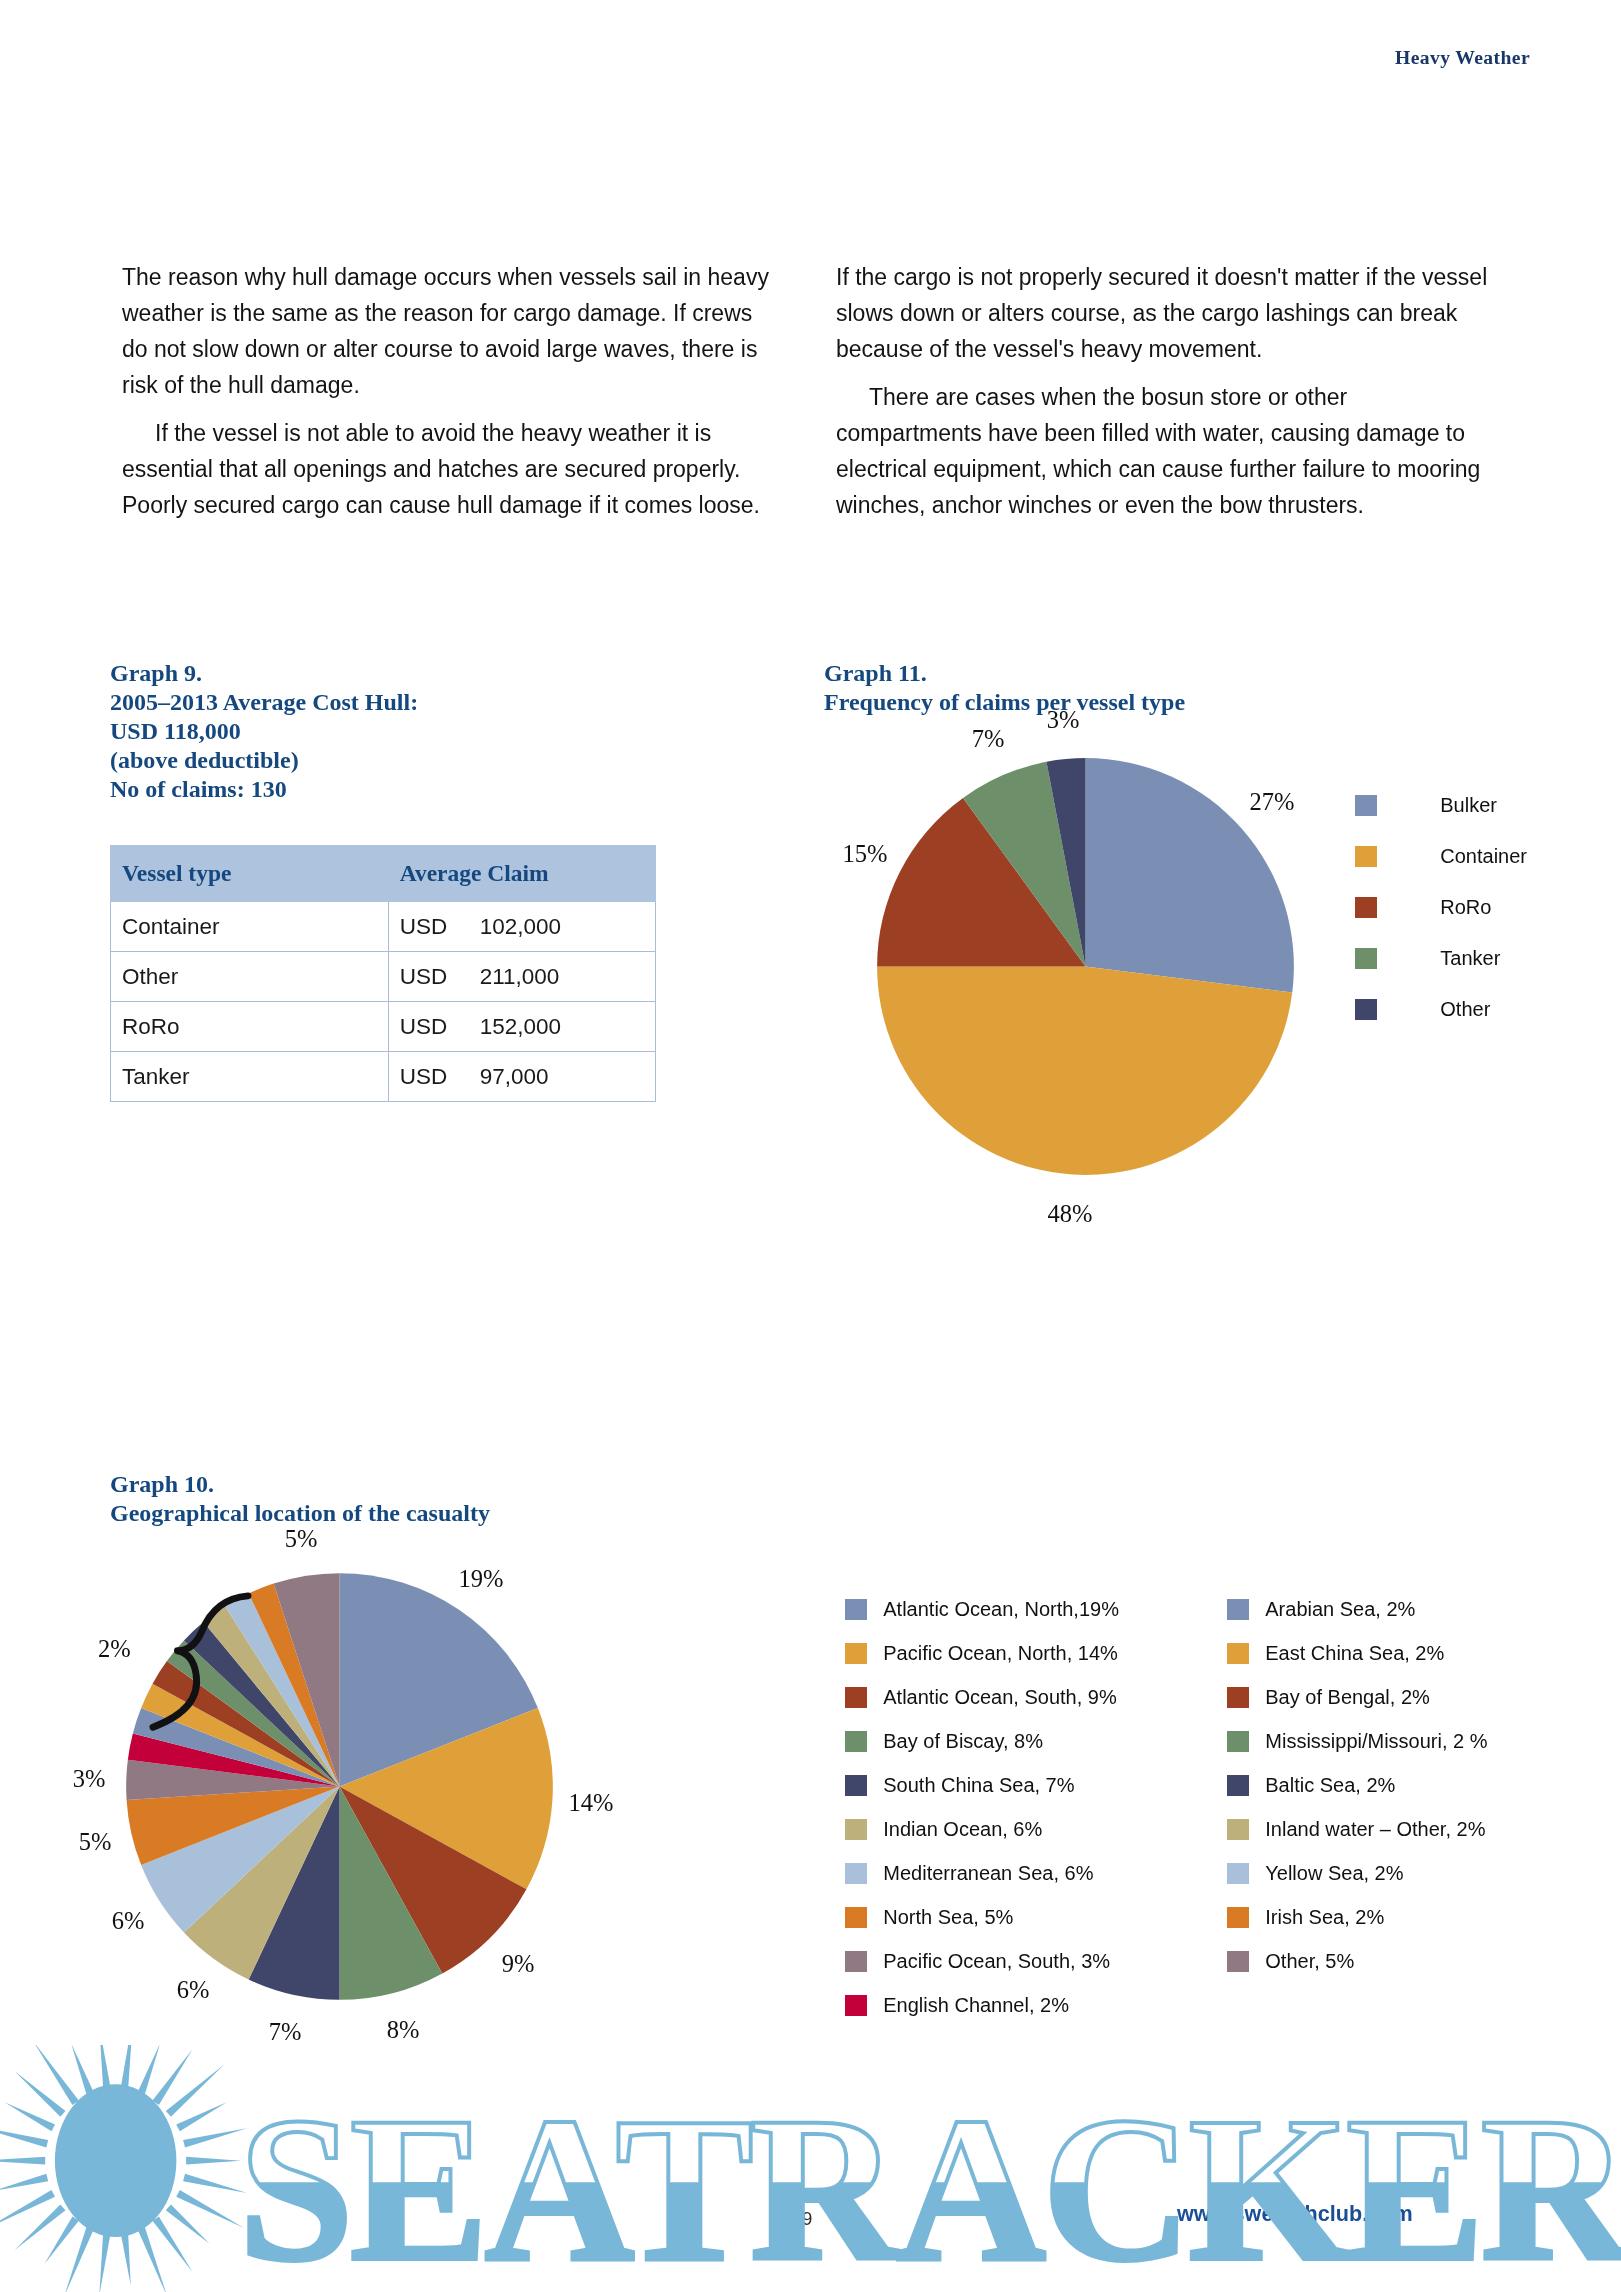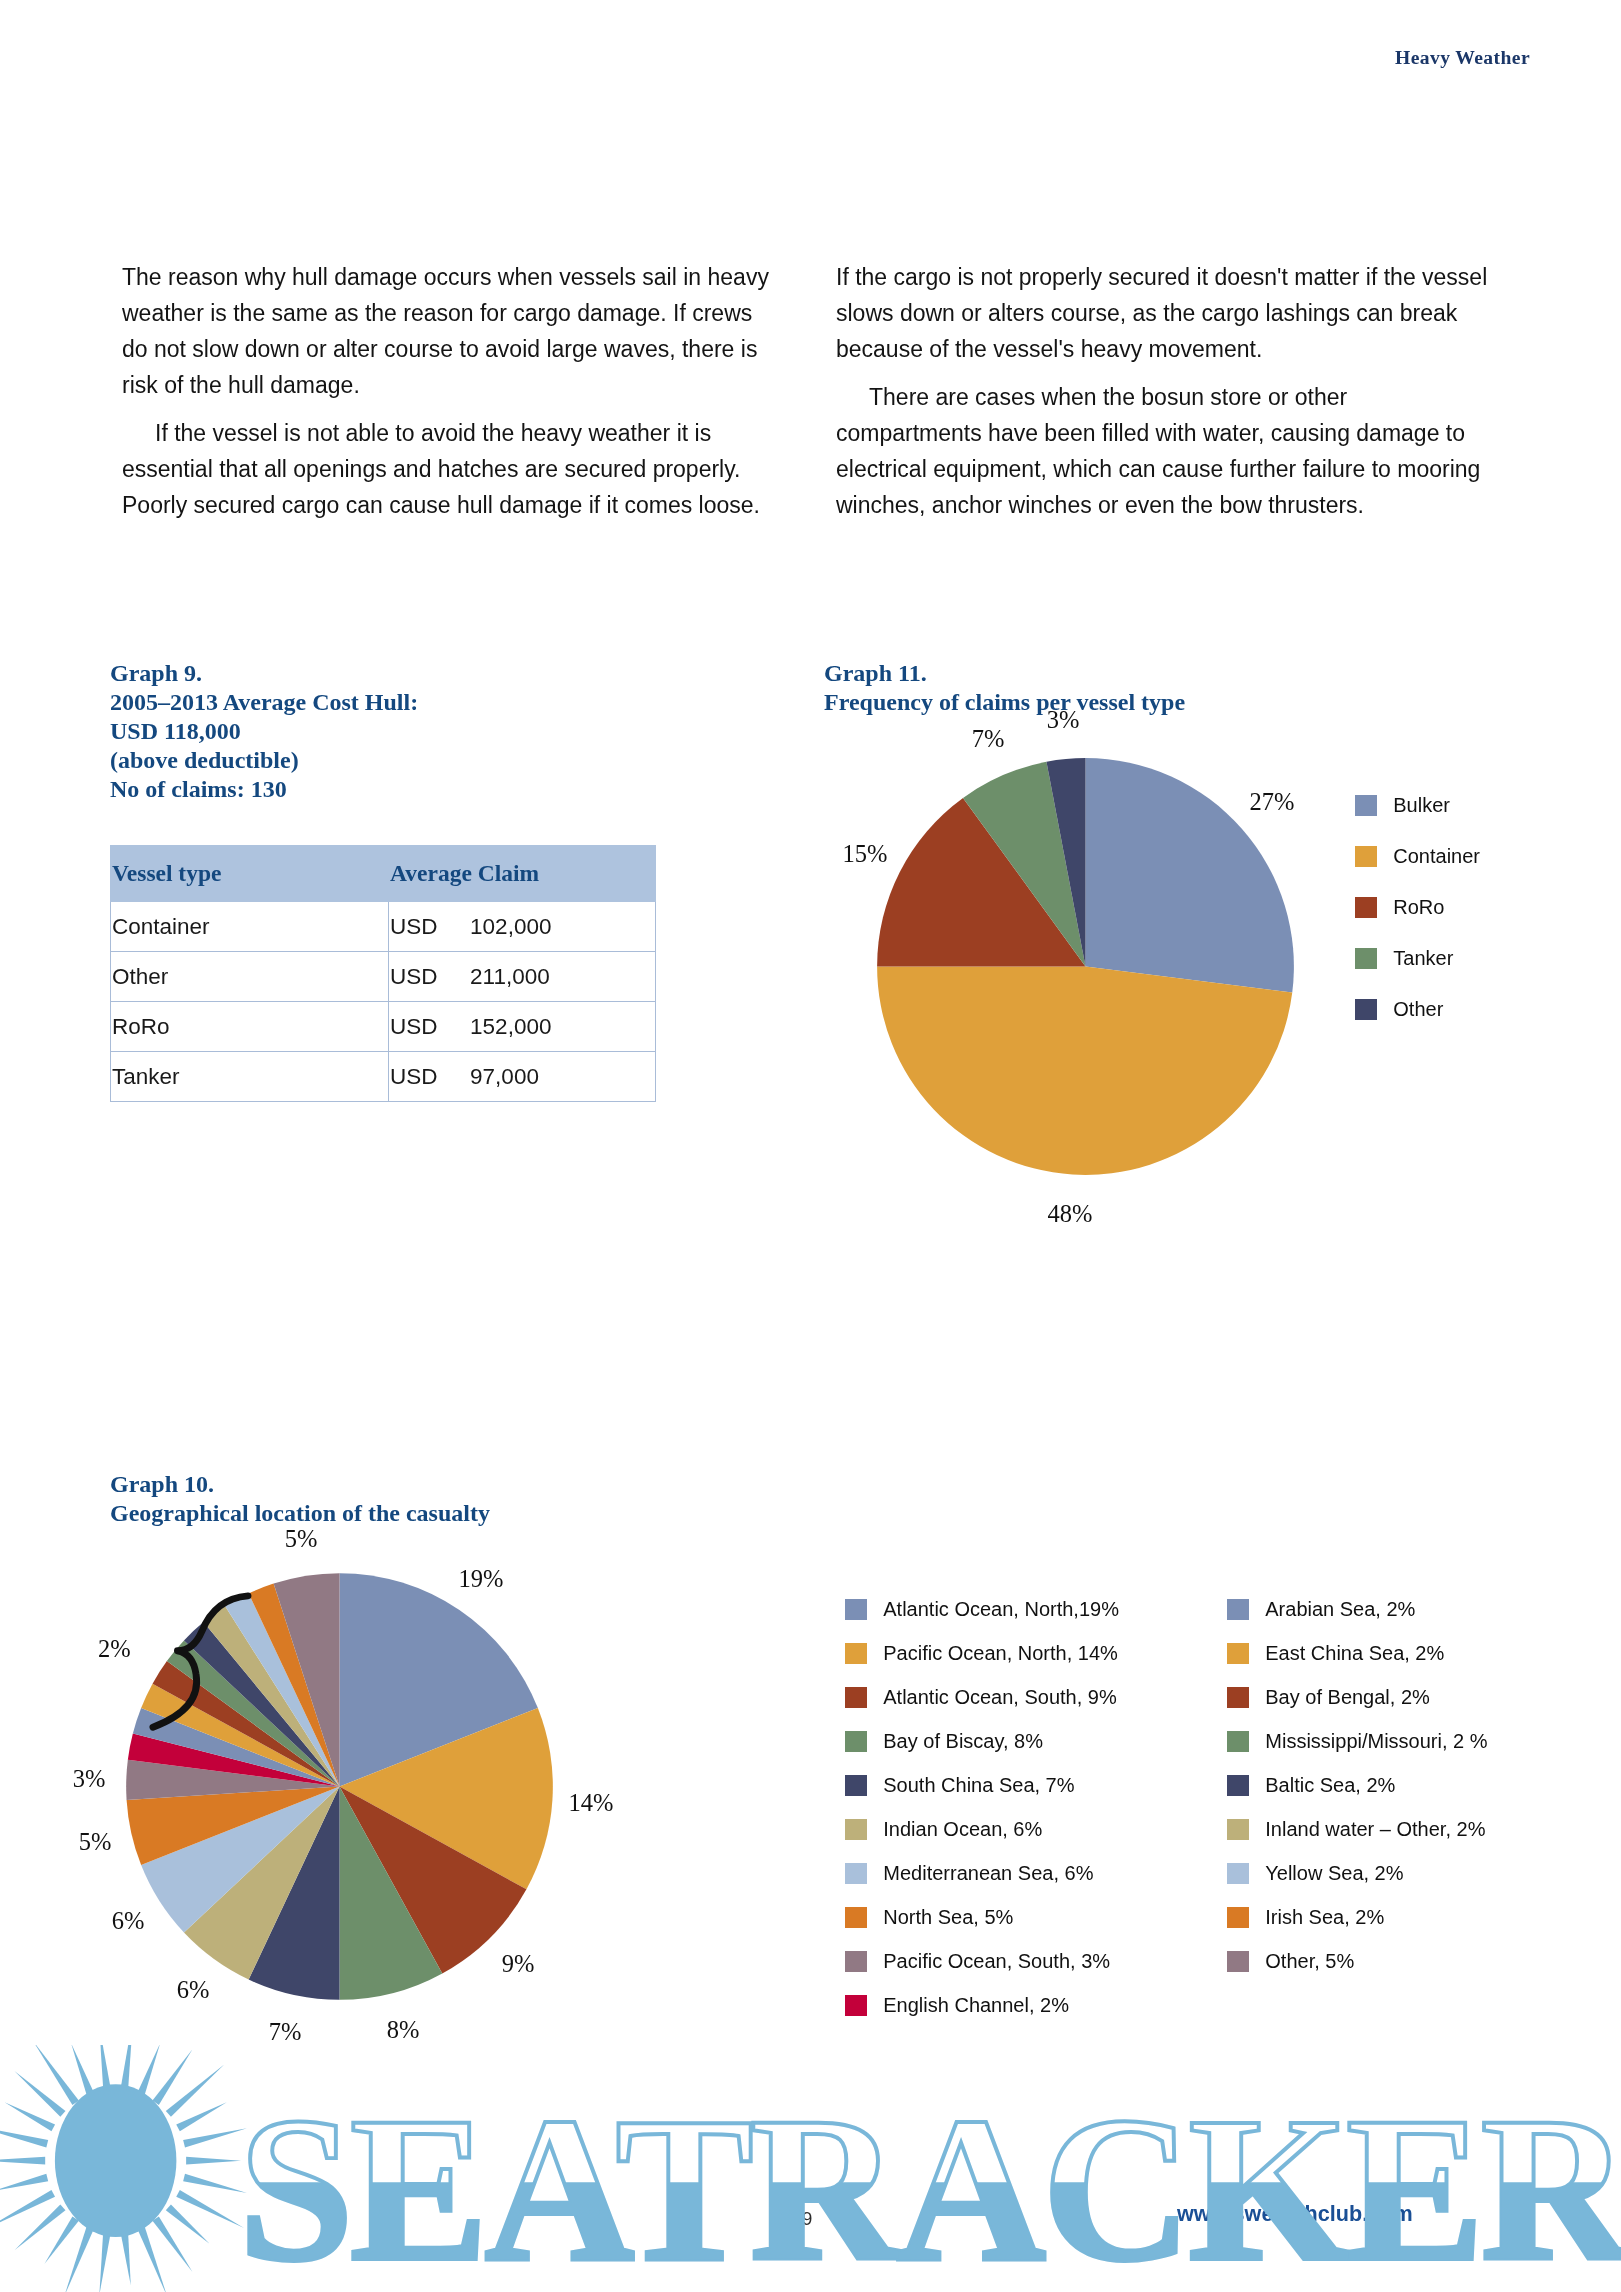--- a/index.html
+++ b/index.html
@@ -81,21 +81,21 @@
     position: absolute;
     left: 110px;
     top: 845px;
     width: 546px;
     border-collapse: collapse;
     font-size: 22.5px;
   }
   .claims-table th,
   .claims-table td {
     border: 1px solid #a9bcd8;
-    padding: 0 1px;
+    padding: 0 11px;
     height: 49px;
     text-align: left;
     font-weight: normal;
     vertical-align: middle;
   }
   .claims-table thead th {
     background: #aec3de;
     color: #14487f;
     font-family: "Liberation Serif", serif;
     font-weight: bold;
@@ -135,21 +135,21 @@
     white-space: nowrap;
   }
   .legend-swatch {
     width: 21.6px;
     height: 21.6px;
     margin-right: 16.7px;
     flex: 0 0 auto;
   }
 
   #legend11 { left: 1355px; top: 794px; }
-  #legend11 .legend-item { margin-bottom: 28px; }
+  #legend11 .legend-item { margin-bottom: 28px; gap: 47px; }
 
   #legend10-a { left: 845px;  top: 1598px; }
   #legend10-b { left: 1227px; top: 1598px; }
   #legend10-a .legend-item,
   #legend10-b .legend-item { margin-bottom: 21px; }
 
   
   #brace-10 {
     position: absolute;
     left: 145px;

